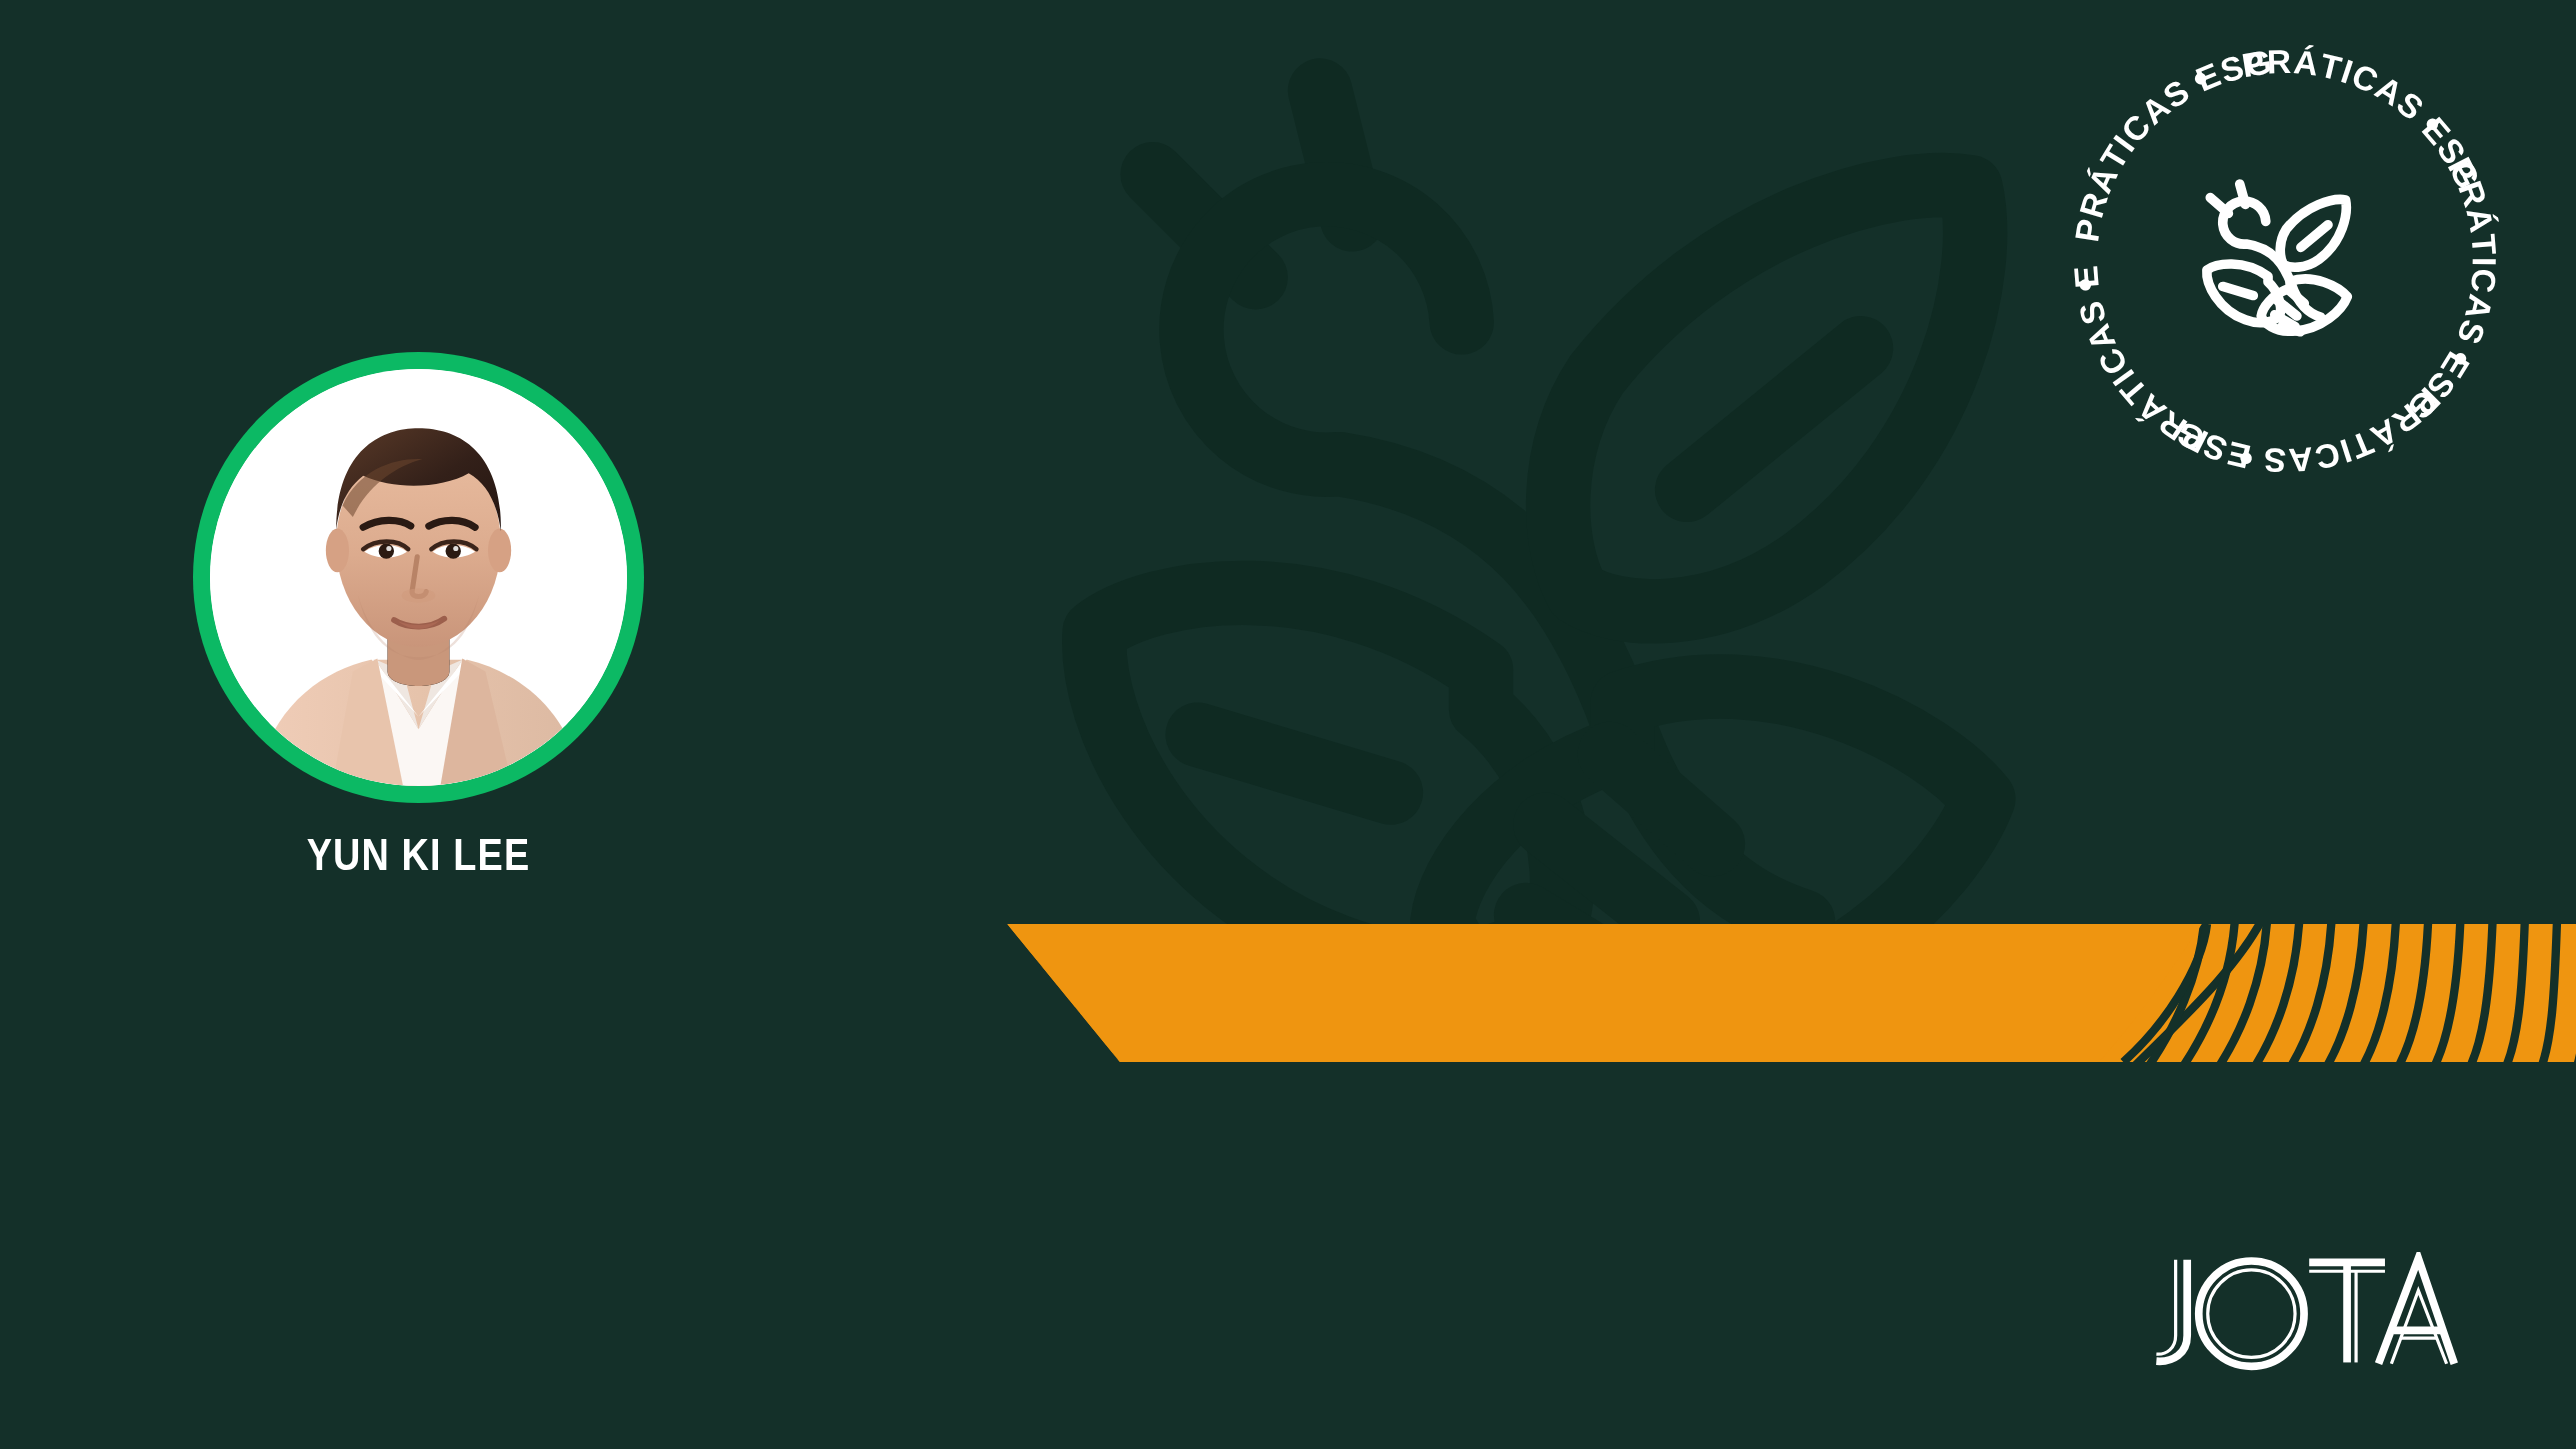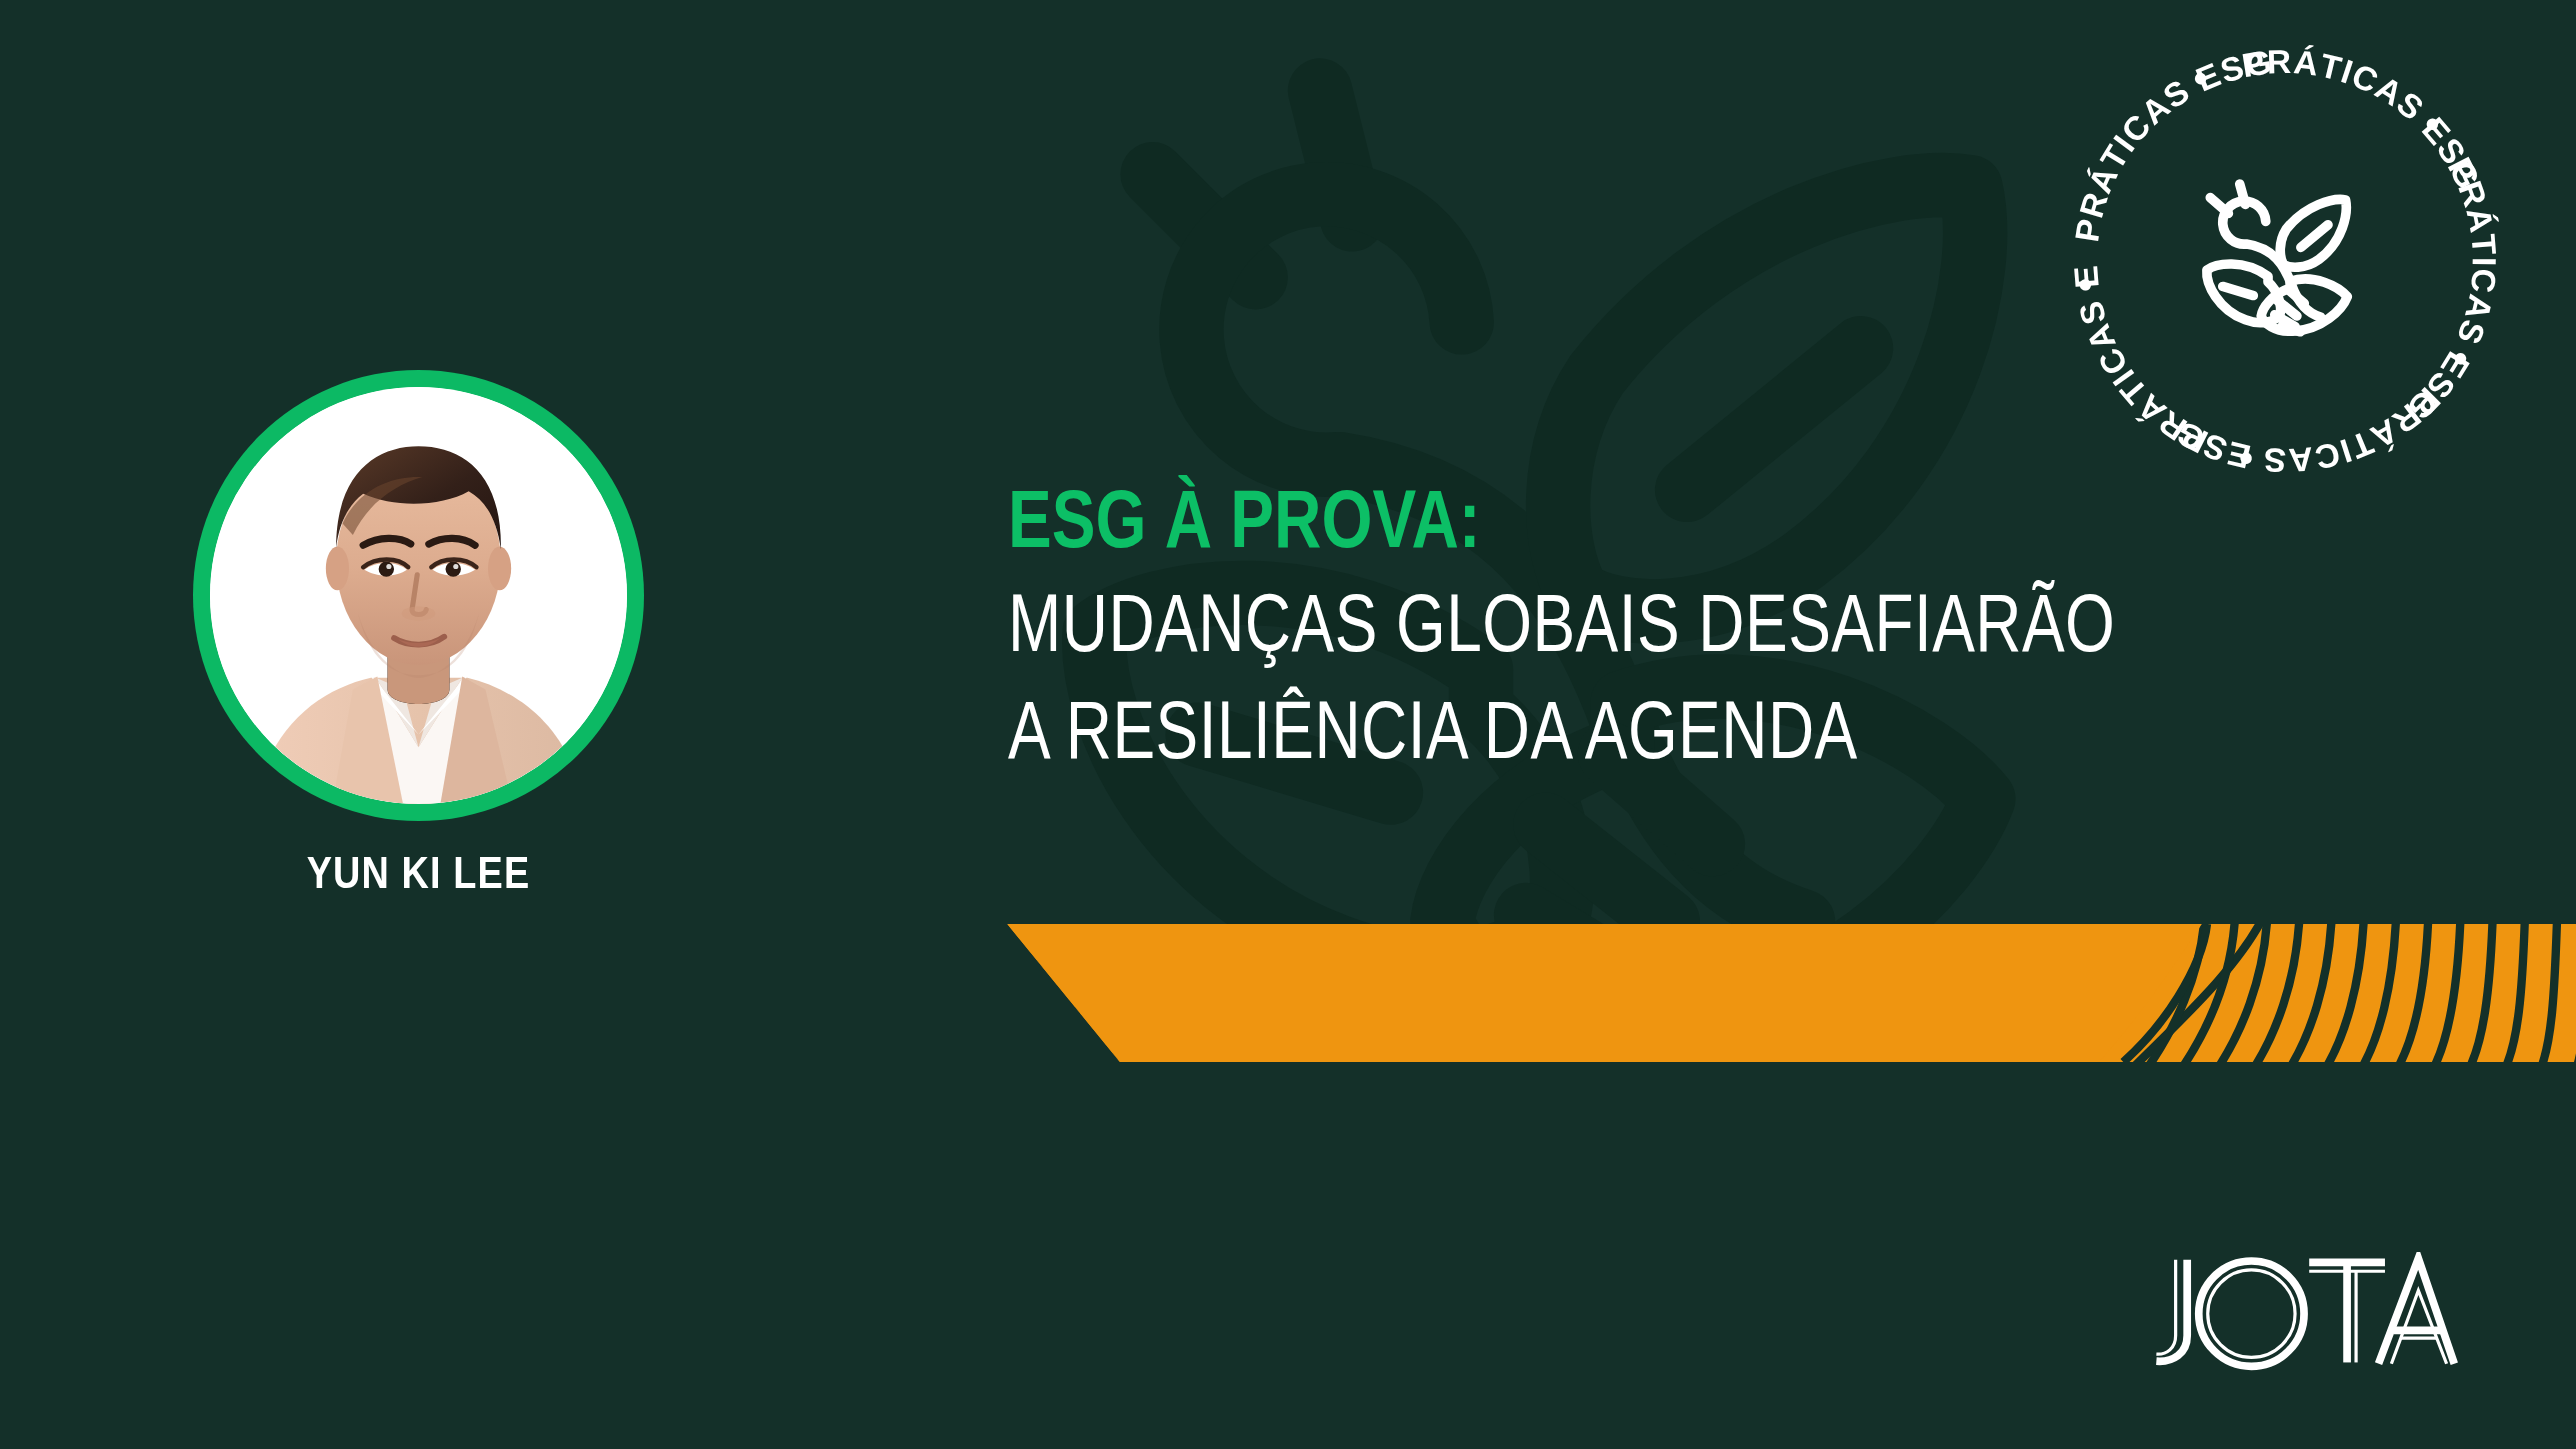--- a/index.html
+++ b/index.html
@@ -28,21 +28,21 @@
     width: 966px;
     height: 1095px;
     opacity: 1;
     pointer-events: none;
   }
 
   
   .portrait-block {
     position: absolute;
     left: 193px;
-    top: 370px;
+    top: 352px;
     width: 451px;
     height: 721px;
   }
   .portrait-ring {
     position: absolute;
     left: 0;
     top: 0;
     width: 451px;
     height: 451px;
     border-radius: 50%;
@@ -236,25 +236,20 @@
             <path d="M292 392 C312 400 338 400 358 390 C338 408 312 408 292 392 Z" fill="#b8725c" opacity="0.5"></path>
 
             <path d="M230 352 C252 426 300 452 324 452 C350 452 396 426 418 352 C400 424 368 448 324 448 C282 448 248 424 230 352 Z" fill="#b9846a" opacity="0.25"></path>
           </g>
         </svg>
       </div>
     </div>
     <div class="speaker-name">YUN KI LEE</div>
   </div>
 
-  <div class="headline">
-    <div class="headline-main">ESG À PROVA:</div>
-    <div class="headline-sub-line">MUDANÇAS GLOBAIS DESAFIARÃO</div>
-    <div class="headline-sub-line">A RESILIÊNCIA DA AGENDA</div>
-  </div>
 
   <svg class="band" viewBox="0 0 2441 215" preserveAspectRatio="none" aria-hidden="true">
     <defs>
       <clipPath id="bandClip">
         <path d="M5 0 H2441 V215 H180 Z"></path>
       </clipPath>
     </defs>
     <g clip-path="url(#bandClip)">
       <rect x="0" y="0" width="2441" height="215" fill="#ef9510"></rect>
       <g stroke="#143029" stroke-width="13" fill="none">

